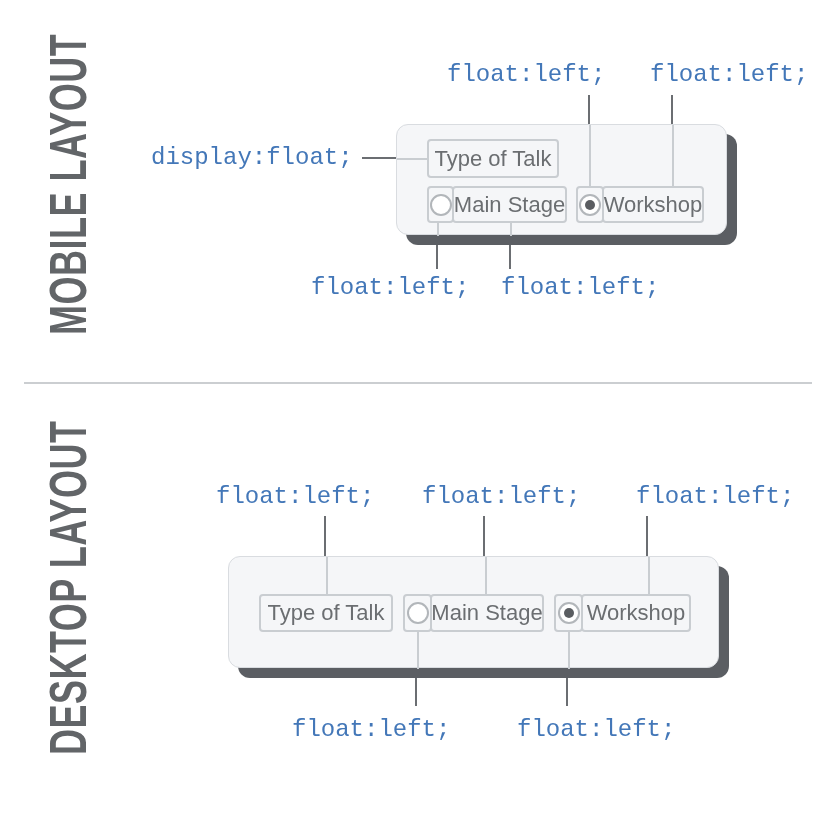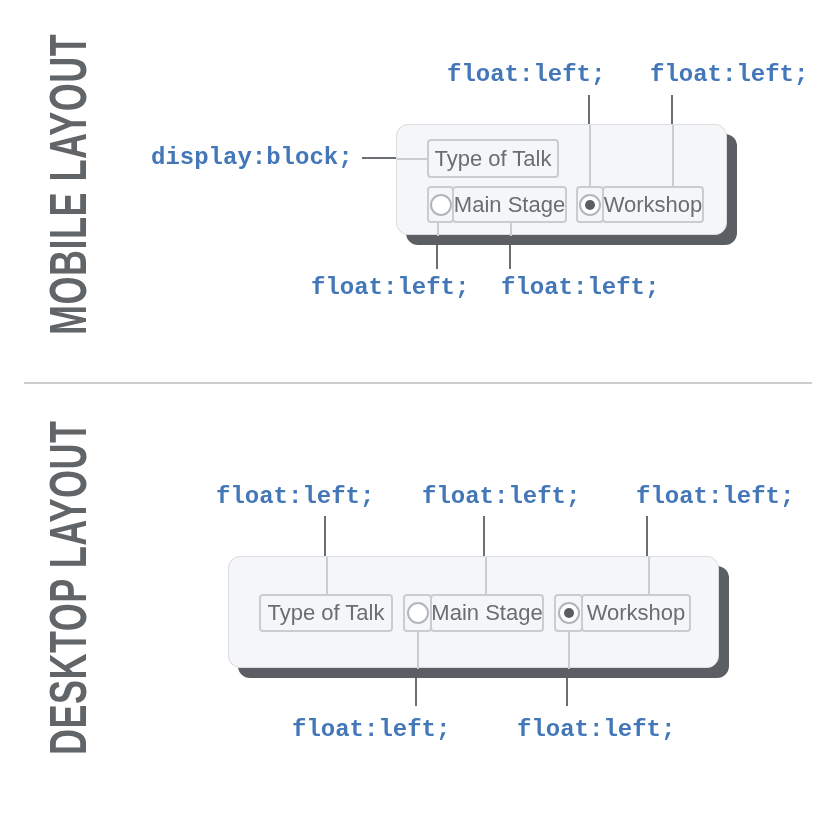--- a/index.html
+++ b/index.html
@@ -9,21 +9,21 @@
     font-family:"Liberation Sans", sans-serif;
   }
   .vlabel {
     position:absolute; width:300px; height:40px; line-height:40px;
     text-align:center; white-space:nowrap;
     font-weight:bold; font-size:36px; letter-spacing:0.5px; color:#626568;
     transform: rotate(-90deg) scaleY(1.45);
   }
   .ann {
     position:absolute; white-space:nowrap;
-    font-family:"Liberation Mono", monospace; font-weight:bold;
+    font-family:"Liberation Mono", monospace; font-weight:normal;
     font-size:24px; line-height:26px; color:#4377b8;
   }
   .line  { position:absolute; background:#6b6e72; }
   .line-light { position:absolute; background:#c9cdd1; }
   .panel {
     position:absolute; background:#f5f6f8;
     border:1px solid #d9dce0; border-radius:12px;
     box-shadow:10px 10px 0 #5b5e63;
   }
   .fbox {
@@ -44,21 +44,21 @@
   .radio-cell.checked .radio-dot { display:block; }
   .divider { position:absolute; background:#cbced1; }
 </style>
 </head>
 <body>
 
 <div class="vlabel" style="left:-81px; top:165px;">MOBILE LAYOUT</div>
 
 <div class="ann" style="left:447px; top:62px;">float:left;</div>
 <div class="ann" style="left:650px; top:62px;">float:left;</div>
-<div class="ann" style="left:151px; top:145px;">display:block;</div>
+<div class="ann" style="left:151px; top:145px;">display:float;</div>
 <div class="ann" style="left:311px; top:275px;">float:left;</div>
 <div class="ann" style="left:501px; top:275px;">float:left;</div>
 
 <div class="line" style="left:588px; top:95px; width:2px; height:29px;"></div>
 <div class="line" style="left:671px; top:95px; width:2px; height:29px;"></div>
 <div class="line" style="left:362px; top:157px; width:34px; height:2px;"></div>
 <div class="line" style="left:436px; top:245px; width:2px; height:24px;"></div>
 <div class="line" style="left:509px; top:245px; width:2px; height:24px;"></div>
 
 <div class="panel" style="left:396px; top:124px; width:331px; height:111px;">

